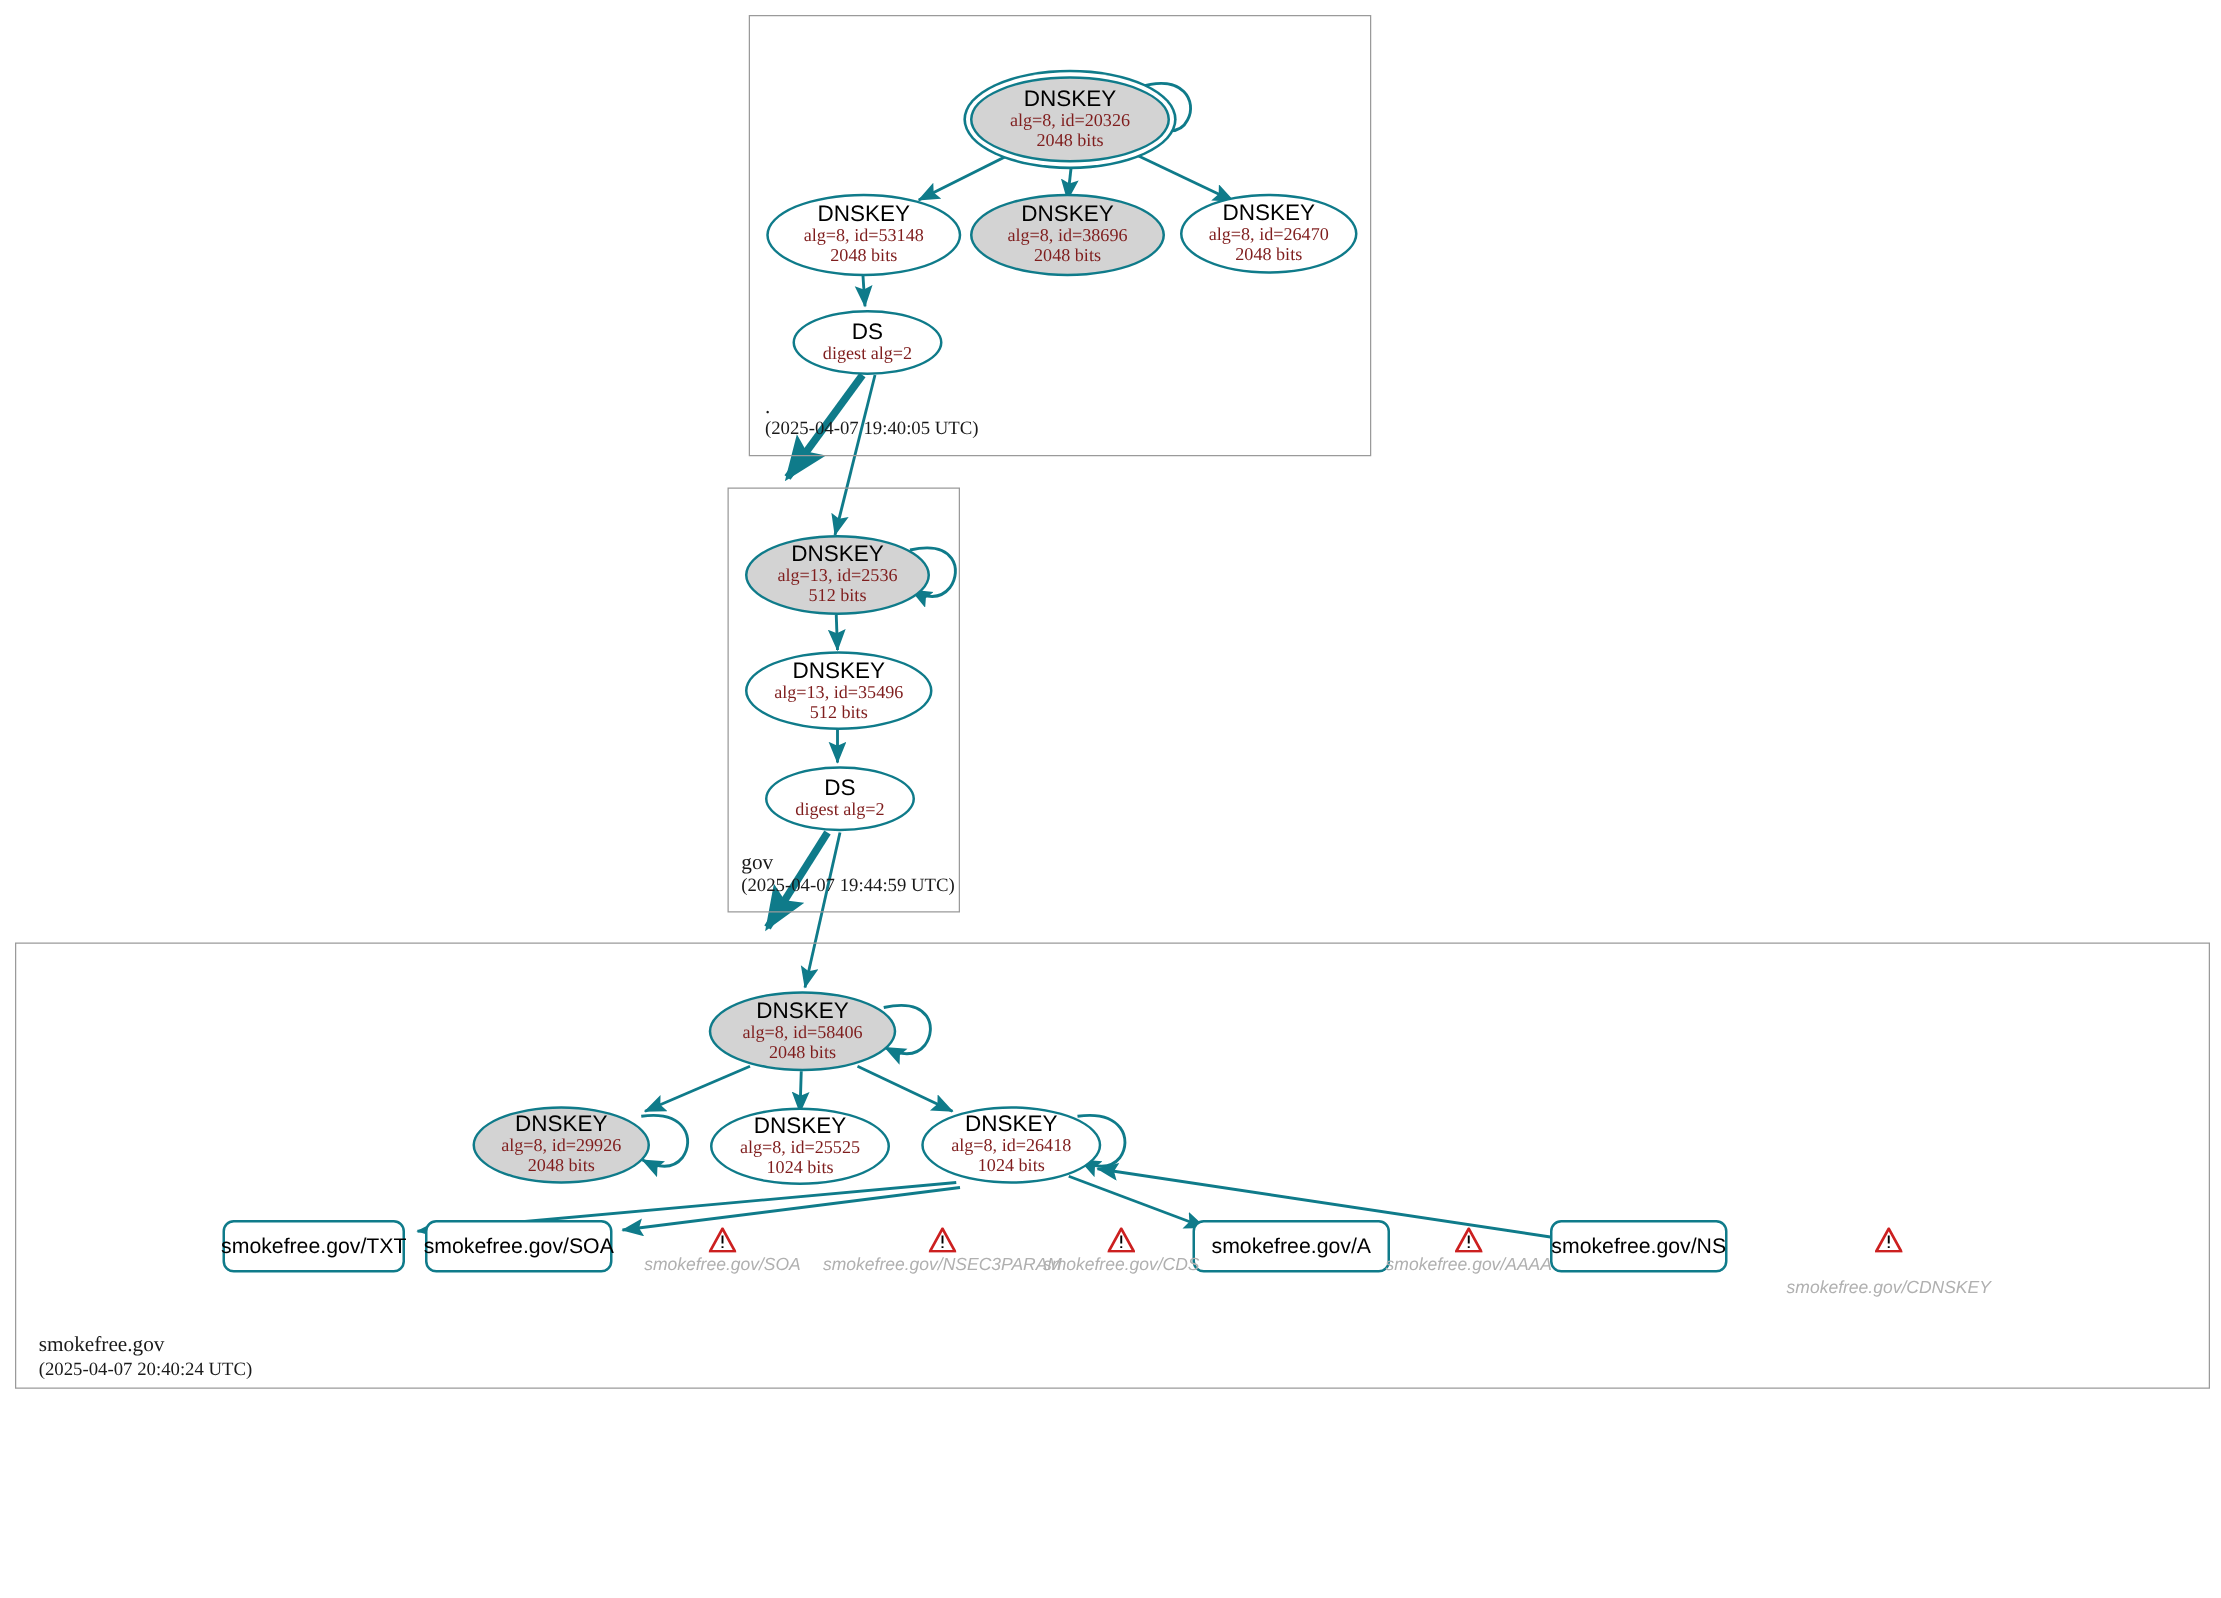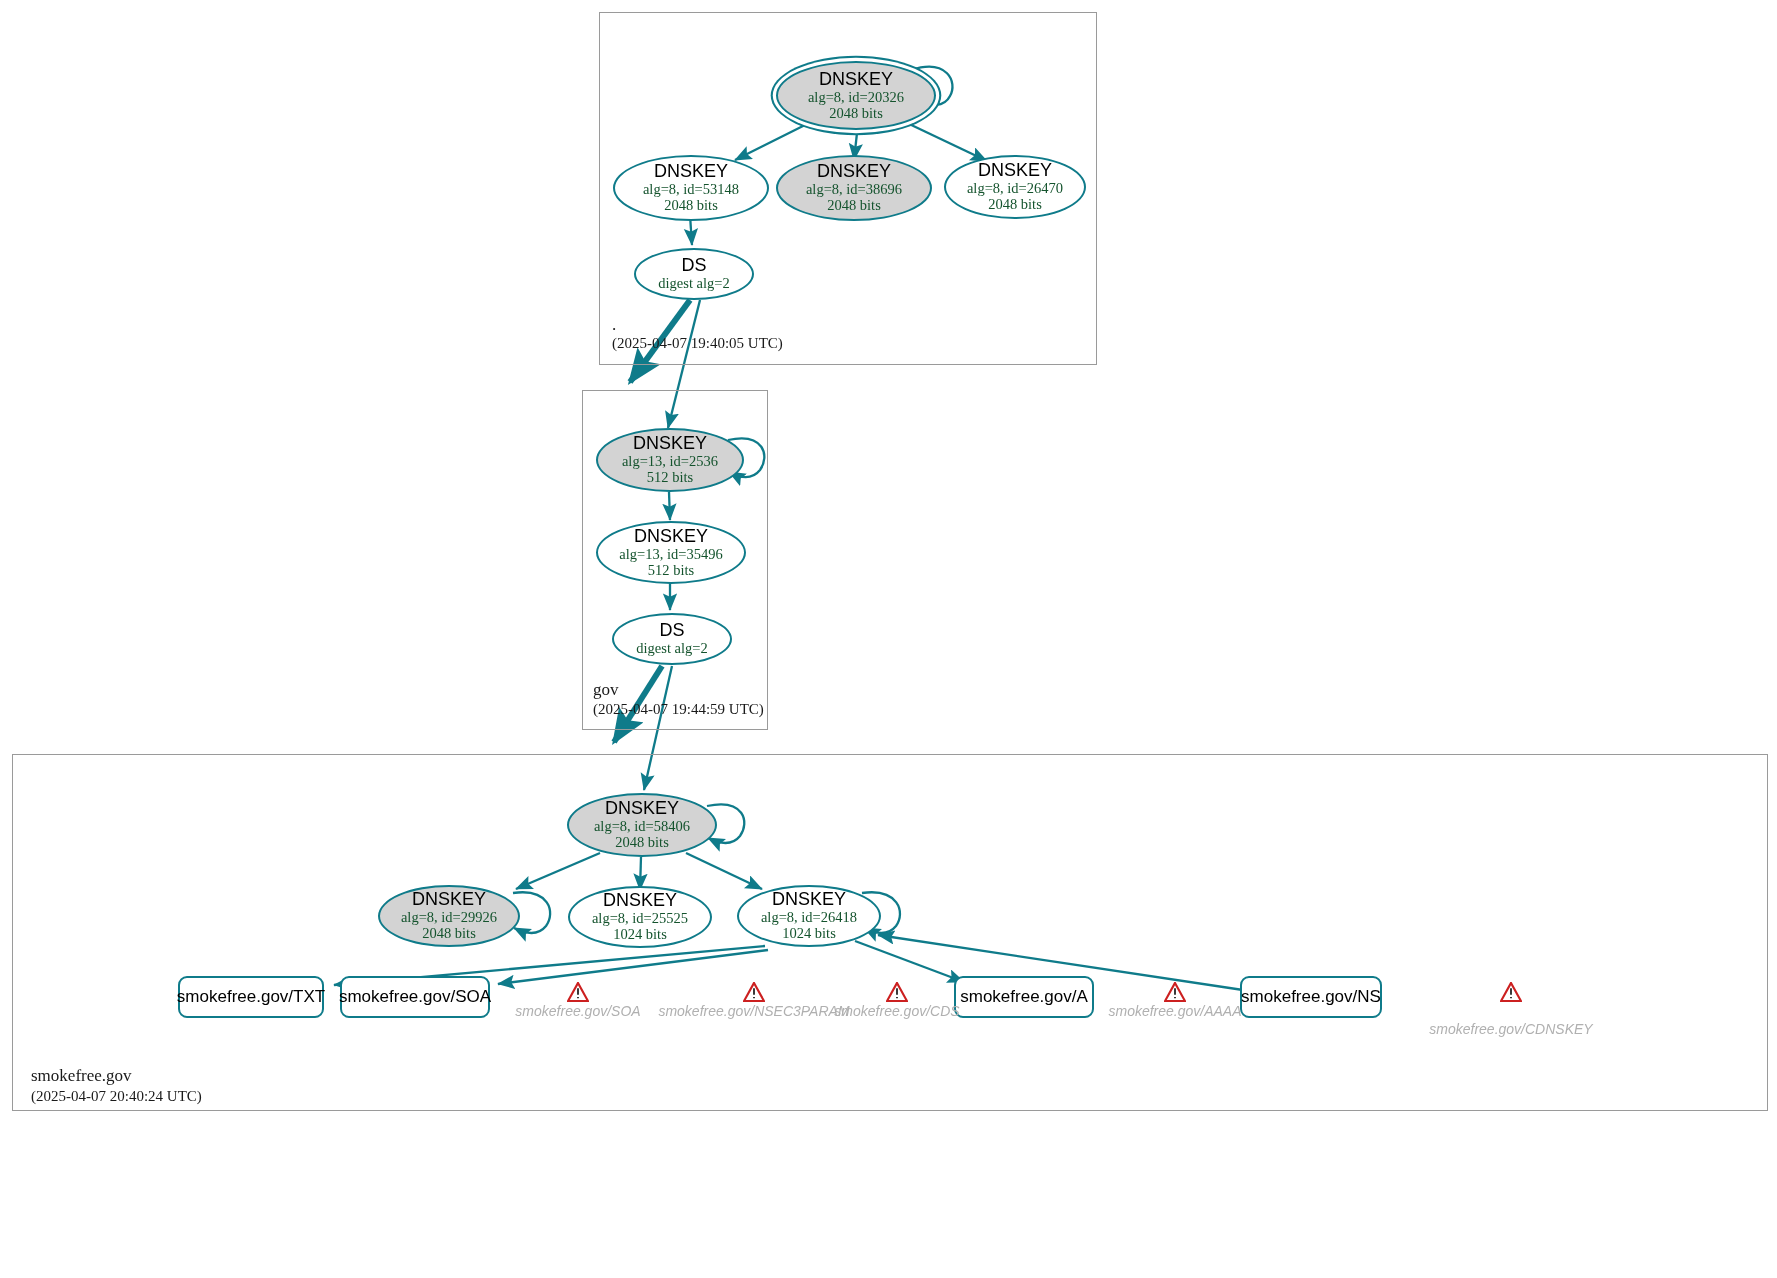--- a/index.html
+++ b/index.html
@@ -16,21 +16,21 @@
 
   .node{position:absolute;display:flex;flex-direction:column;
         align-items:center;justify-content:center;text-align:center;
         box-sizing:border-box;}
   .ellipse{border:2.1px solid #0f7b8a;border-radius:50%;background:#ffffff;}
   .ellipse.shaded{background:#d3d3d3;}
   .ellipse.dbl{box-shadow:0 0 0 3.2px #ffffff, 0 0 0 5.3px #0f7b8a;}
   .nodetitle{font-family:"Liberation Sans", sans-serif;font-size:18px;
              color:#000;line-height:1.05;}
   .nodesub{font-family:"Liberation Serif", serif;font-size:14.5px;
-           color:#14532d;line-height:1.12;}
+           color:#7f1d1d;line-height:1.12;}
 
   .rrbox{position:absolute;border:2.1px solid #0f7b8a;border-radius:9px;
          background:#fff;display:flex;align-items:center;justify-content:center;
          font-family:Liberation Sans, sans-serif;font-size:17px;color:#000;
          box-sizing:border-box;white-space:nowrap;}
 
   .errnode{position:absolute;display:flex;flex-direction:column;
            align-items:center;justify-content:flex-start;}
   .errnode .warn{width:22px;height:20px;display:block;}
   .errnode .errlabel{font-family:"Liberation Sans", sans-serif;
@@ -177,21 +177,21 @@
   </div>
 
   <div class="node ellipse" style="left:737px;top:885px;width:144px;height:62px;">
     <span class="nodetitle">DNSKEY</span>
     <span class="nodesub">alg=8, id=26418</span>
     <span class="nodesub">1024 bits</span>
   </div>
 
   <div class="rrbox" style="left:178px;top:976px;width:146px;height:42px;">smokefree.gov/TXT</div>
   <div class="rrbox" style="left:340px;top:976px;width:150px;height:42px;">smokefree.gov/SOA</div>
-  <div class="rrbox" style="left:954px;top:976px;width:140px;height:42px;">smokefree.gov/A</div>
+  <div class="rrbox" style="left:954px;top:976px;width:158px;height:42px;">smokefree.gov/A</div>
   <div class="rrbox" style="left:1240px;top:976px;width:142px;height:42px;">smokefree.gov/NS</div>
 
 
   <div class="errnode" style="left:488px;top:982px;width:180px;">
     <svg class="warn" viewBox="0 0 24 22">
       <path d="M12 1 L23 21 L1 21 Z" fill="#ffffff" stroke="#cc2020" stroke-width="2.4"></path>
       <path d="M12 7 L12 14 M12 16.5 L12 18" stroke="#000" stroke-width="1.7"></path>
     </svg>
     <span class="errlabel">smokefree.gov/SOA</span>
   </div>

